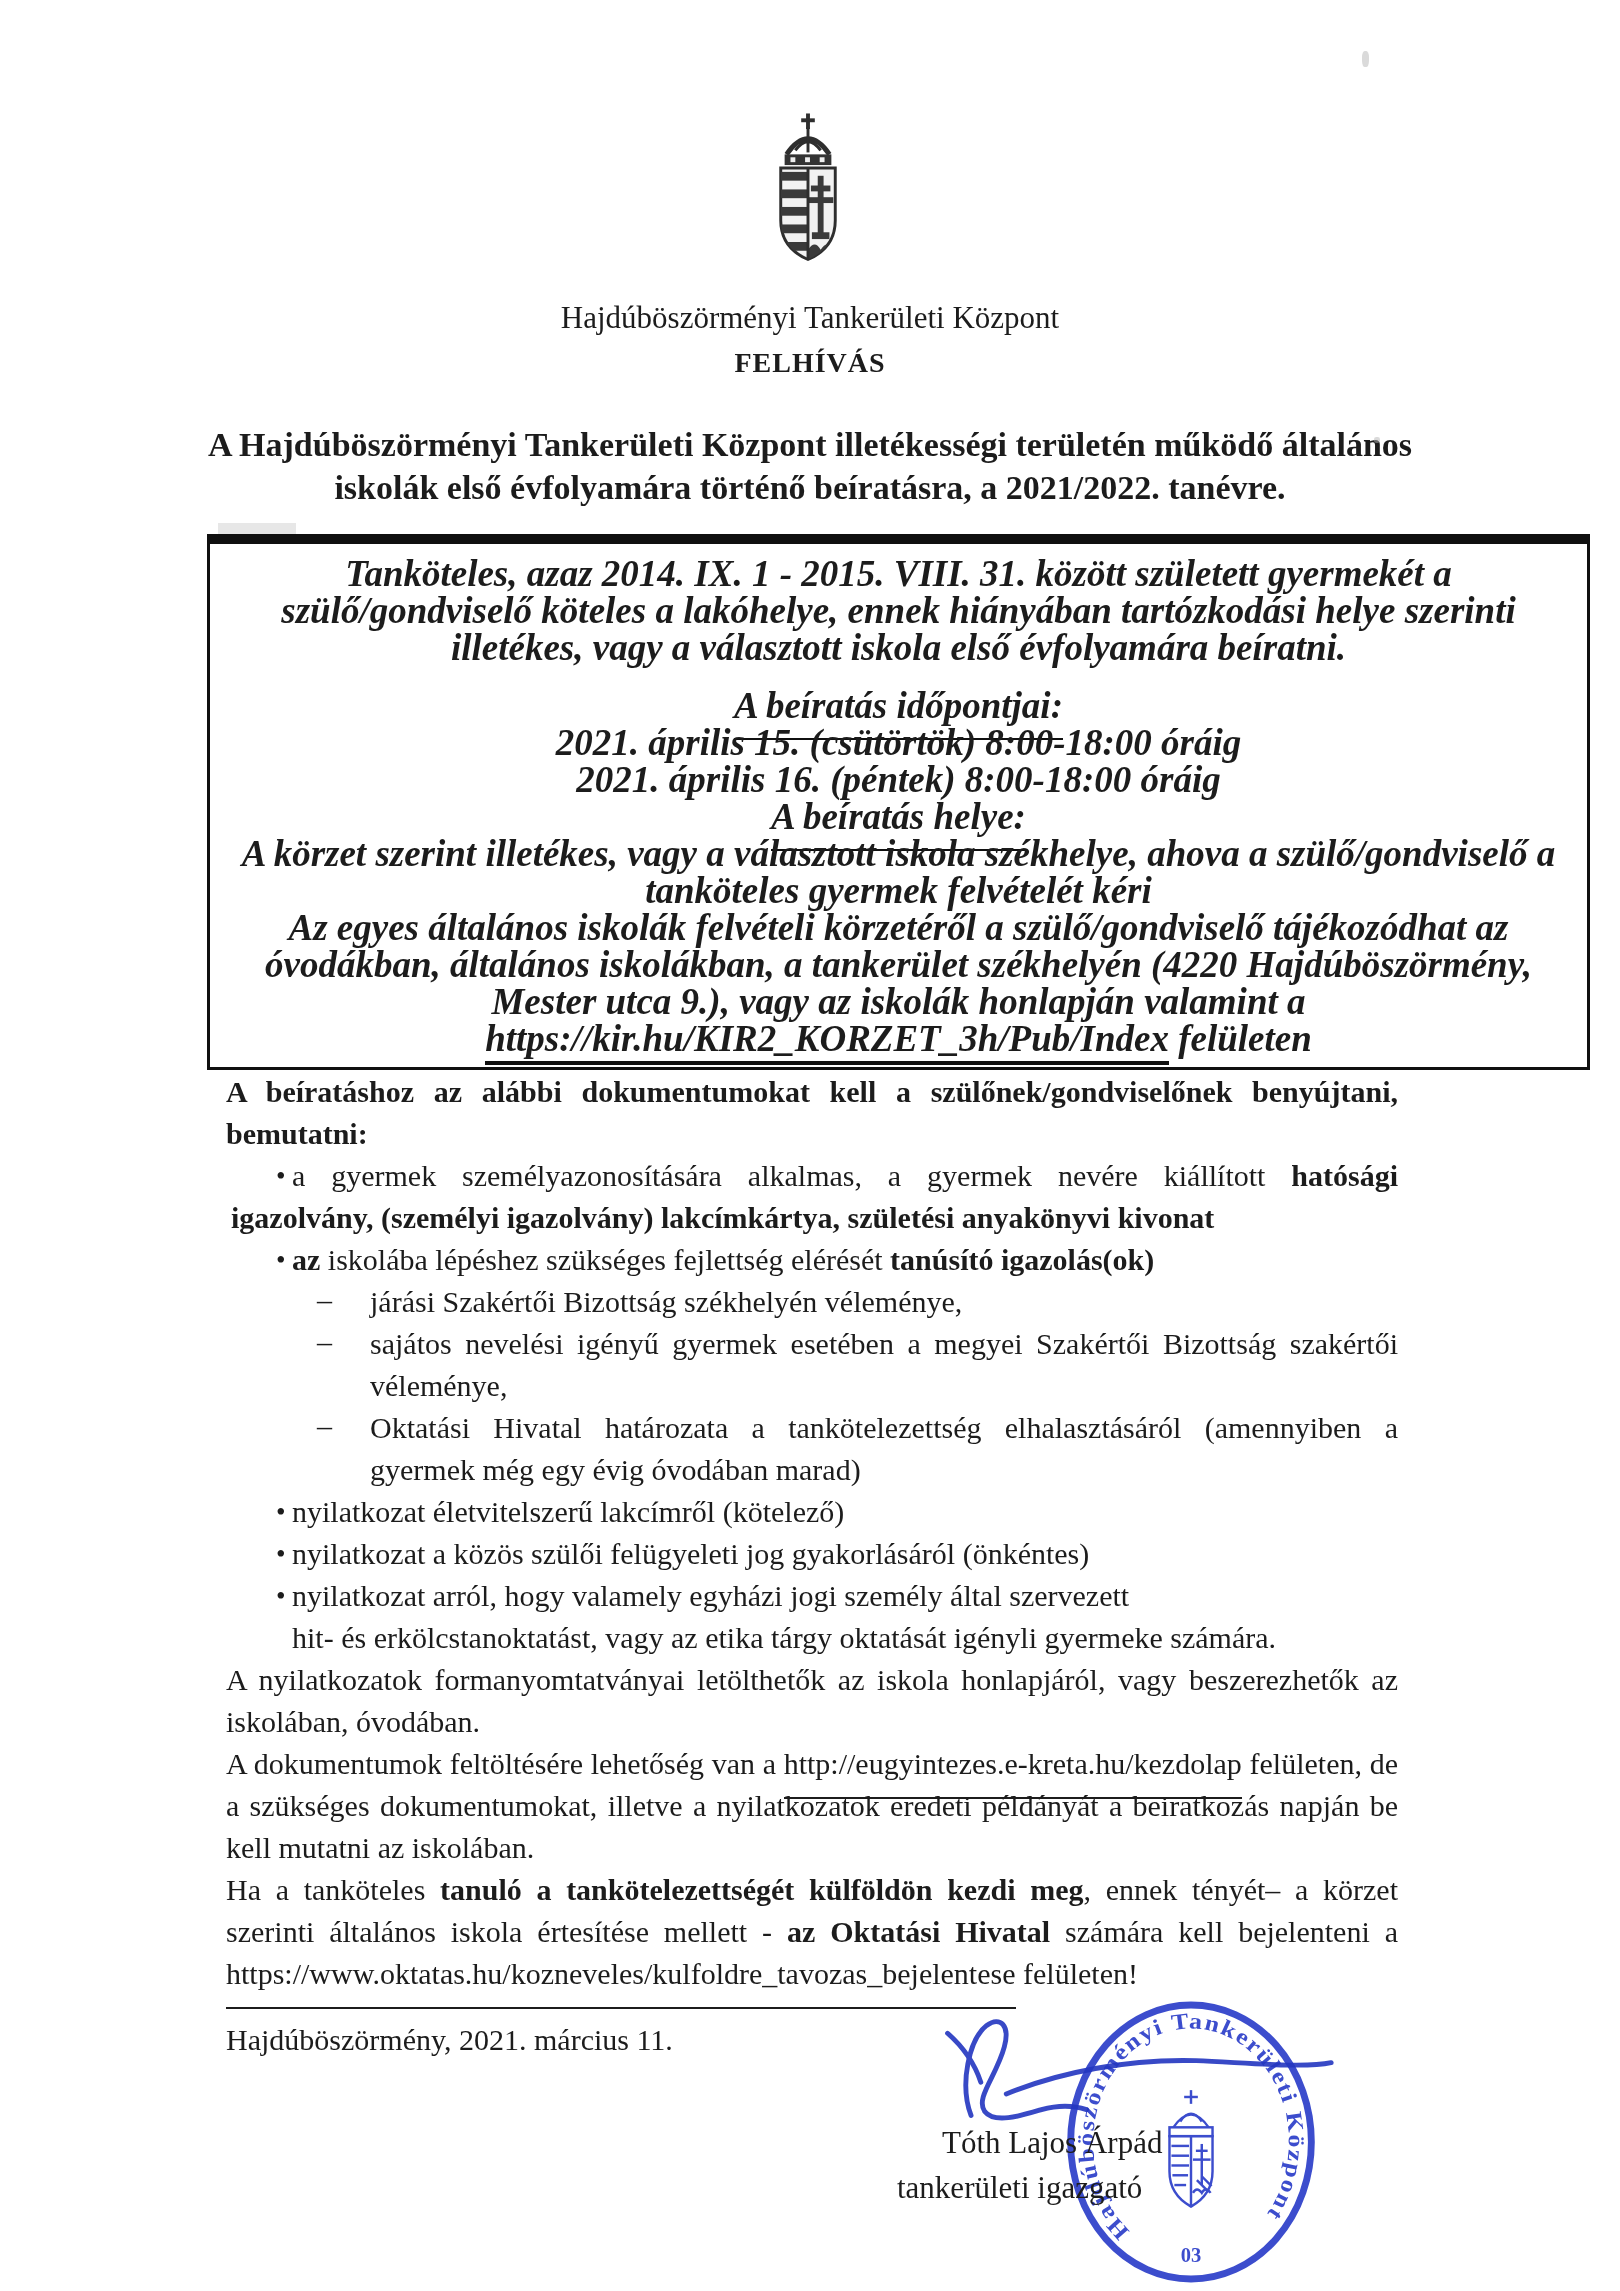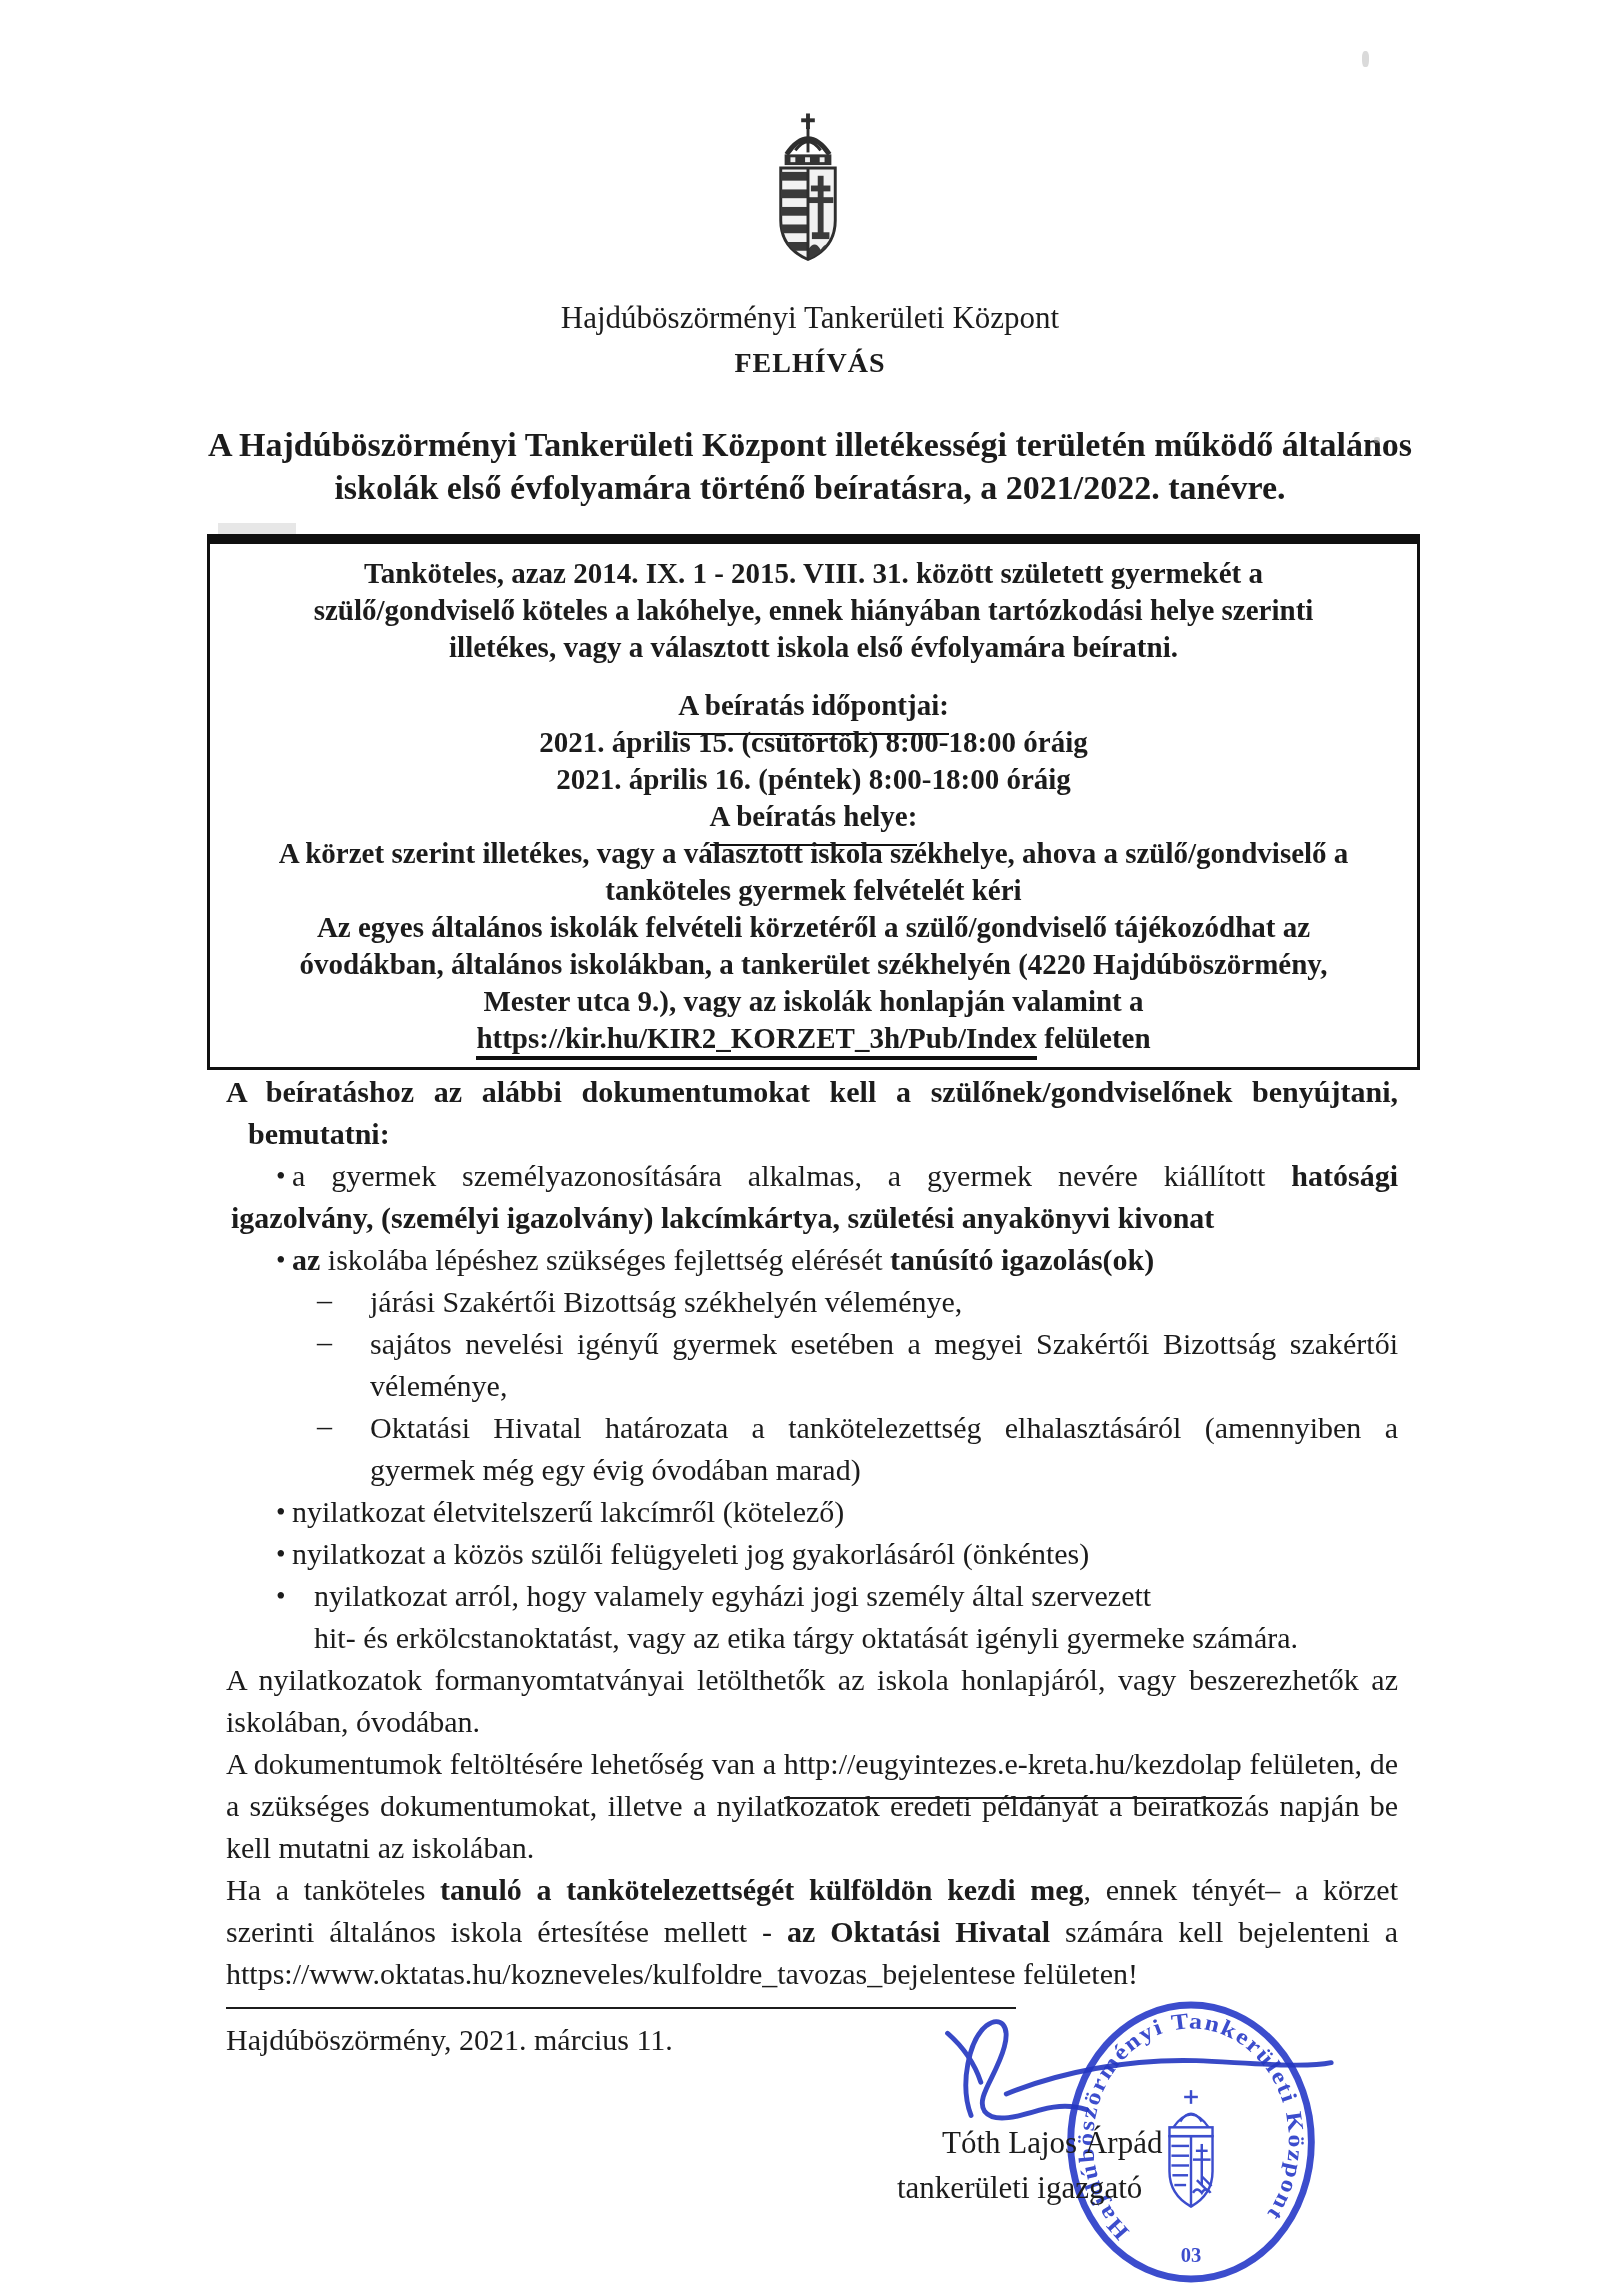--- a/index.html
+++ b/index.html
@@ -4,32 +4,32 @@
 <style>
   html,body{margin:0;padding:0;background:#ffffff;}
   .page{position:relative;width:1620px;height:2292px;background:#fff;overflow:hidden;
         font-family:"Liberation Serif","DejaVu Serif",serif;color:#1c1c1c;}
 
   .arms{position:absolute;left:771px;top:111px;width:74px;height:151px;}
   .org{position:absolute;top:300px;left:0;width:100%;text-align:center;font-size:31px;}
   .title{position:absolute;top:347px;left:0;width:100%;text-align:center;font-size:28px;font-weight:bold;letter-spacing:1px;}
   .intro{position:absolute;top:423px;left:0;width:100%;text-align:center;font-size:34px;font-weight:bold;line-height:43px;}
 
-  .box{position:absolute;left:207px;top:534px;width:1213px;box-sizing:border-box;
+  .box{position:absolute;left:207px;top:534px;width:1383px;box-sizing:border-box;
        border:3.9px solid #101010;border-top-width:10.8px;padding:10.8px 17.6px 9.8px;
-       text-align:center;font-size:29px;font-weight:bold;line-height:37px;}
+       text-align:center;font-size:37px;font-weight:bold;line-height:37px;font-style:italic;}
   .gap{margin-top:21.6px;}
   .ul2{border-bottom:2.9px solid #101010;padding-bottom:12px;}
   .biglink{border-bottom:4.9px solid #101010;padding-bottom:2px;}
 
   .main{position:absolute;left:226px;top:1071px;width:1172px;font-size:30px;line-height:42px;}
   .main p{margin:0;}
   .bold{font-weight:bold;}
   .just{text-align:justify;}
-  .blk{display:block;margin-left:22px;}
+  .blk{display:block;}
   .fj{display:block;text-align:justify;text-align-last:justify;}
   .li{position:relative;padding-left:66px;text-align:justify;}
   .li>.mark{position:absolute;left:50px;top:0;font-size:27.4px;}
   .lid{position:relative;padding-left:144px;text-align:justify;}
   .lid>.mark{position:absolute;left:91px;top:-2px;}
   .out{margin-left:-61px;}
   .lnk{border-bottom:2.9px solid #1c1c1c;padding-bottom:17px;}
 
   .date{position:absolute;left:226px;top:2023px;font-size:30px;}
   .signame{position:absolute;left:942px;top:2125px;font-size:31px;}

